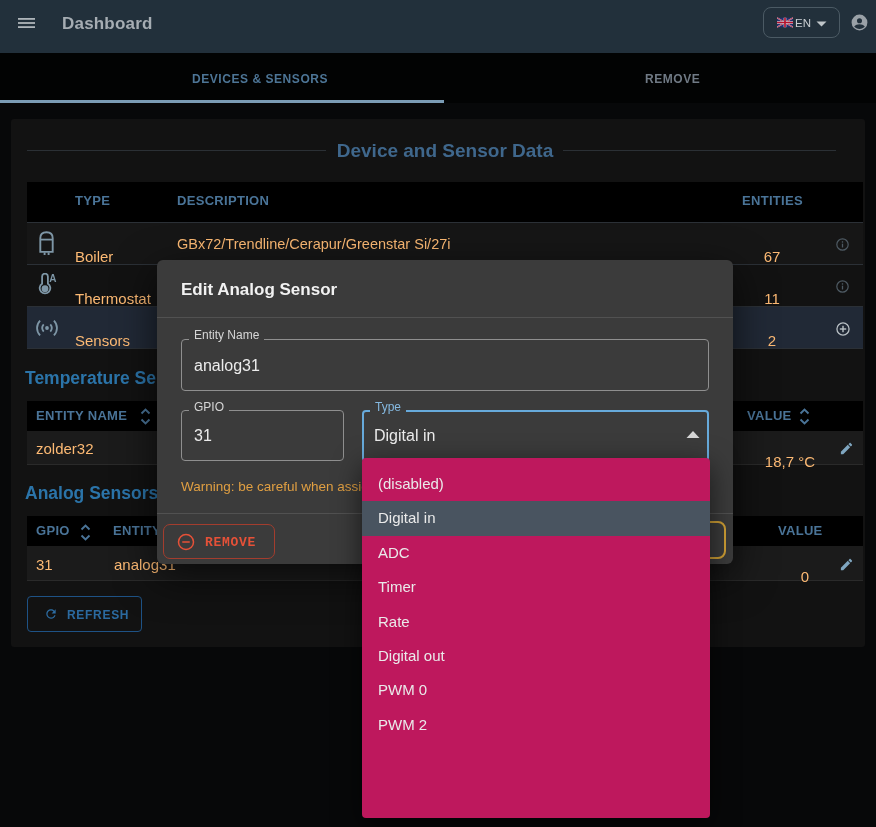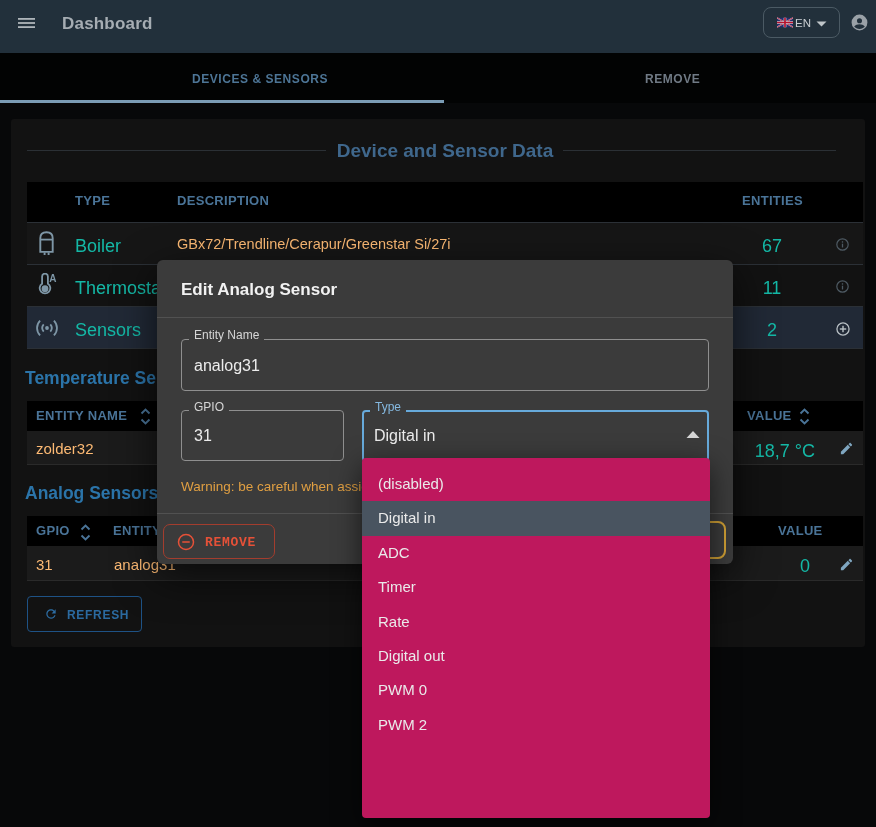--- a/index.html
+++ b/index.html
@@ -25,21 +25,21 @@
 #card { left:11px; top:119px; width:854px; height:528px; background:#121212; border-radius:3px; }
 
 .hline { top:150px; height:1px; background:#2b3035; }
 #hl1 { left:27px; width:299px; }
 #hl2 { left:563px; width:273px; }
 #heading { left:445px; top:140px; transform:translateX(-50%); white-space:nowrap; font-size:19px; font-weight:bold; color:#3f678c; }
 
 
 .thead { left:27px; width:836px; background:#000; }
 .th { font-weight:bold; font-size:13px; color:#4a7498; letter-spacing:.3px; }
-.td { font-size:18px; color:#14b8a6; }
+.td { font-size:15px; color:#fdba74;margin-top:12px; }
 .tdg { font-size:15px; color:#fdba74; }
 .rowline { left:27px; width:836px; height:1px; background:#2b3036; }
 
 
 #t1head { top:182px; height:40px; }
 #t1r1 { left:27px; top:222px; width:836px; height:42px; background:#161616; }
 #t1r2 { left:27px; top:264px; width:836px; height:42px; background:#121212; }
 #t1r3 { left:27px; top:306px; width:836px; height:42px; background:#212936; }
 
 

